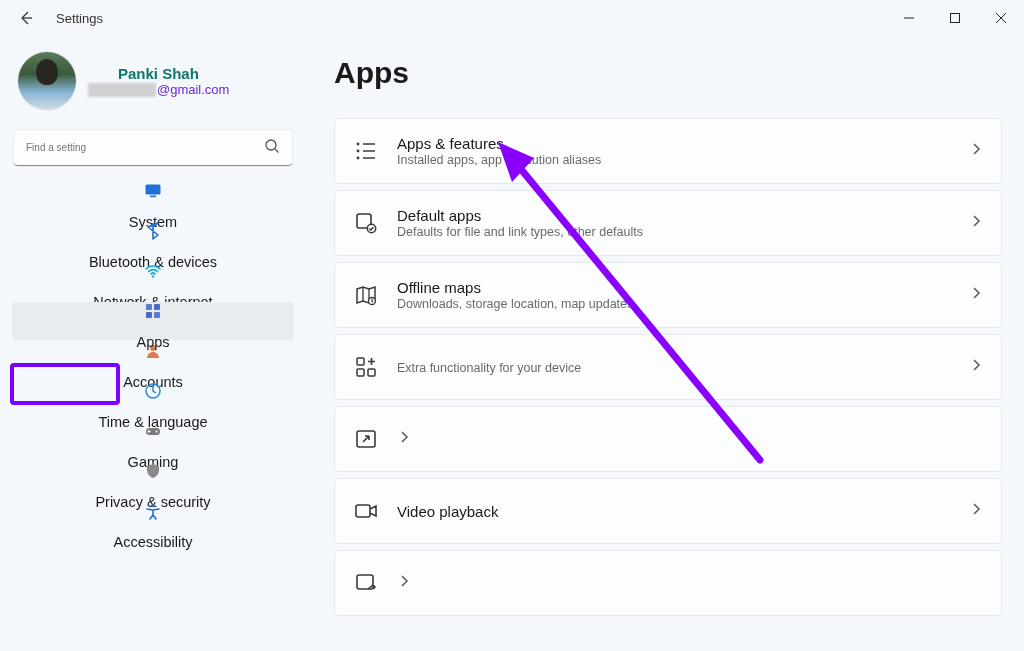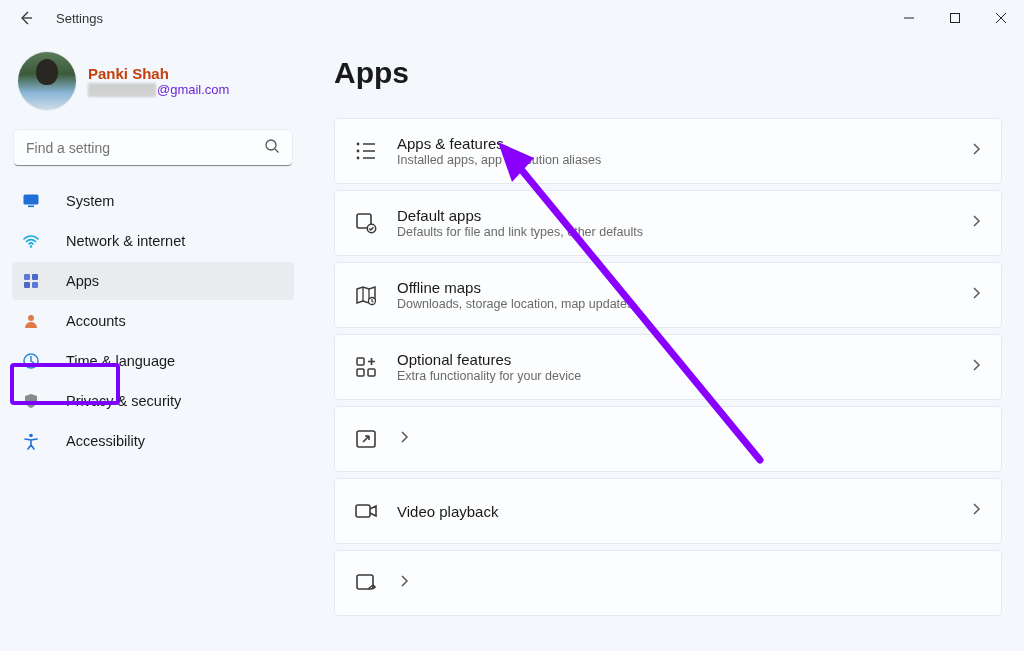--- a/index.html
+++ b/index.html
@@ -53,56 +53,57 @@
     background: linear-gradient(180deg,#5a7a5a 0%,#3a5a3a 38%,#8ab6d6 70%, #cfdce7 100%);
     position: relative; overflow: hidden;
     box-shadow: 0 0 0 1px rgba(0,0,0,0.05);
   }
   .avatar::after{
     content:"";
     position:absolute; top:7px; left:18px;
     width:22px; height:26px; border-radius: 50% 50% 45% 45%;
     background: #2a2622;
   }
-  .user-name { font-size: 15px; font-weight: 600; color:#c2410c; }
+  .user-name { font-size: 15px; font-weight: 600; color:#0f766e;margin-left:30px; }
   .user-email { font-size: 13px; color:#6d28d9; }
   .email-blur {
     display:inline-block; width:68px; height:14px; background:#d0d0d0;
     filter: blur(1.2px); vertical-align: middle; margin-right:1px;
   }
   .search-wrap {
     margin: 6px 2px 16px 2px;
     position: relative;
   }
   .search-wrap input {
     width: 100%;
     height: 36px;
     border: none;
     border-bottom: 1.5px solid #8a8a8a;
     border-radius: 4px;
     background: #fcfdfe;
     padding: 0 40px 0 12px;
-    font-size: 14px;
+    font-size: 10px;
     color:#737373;
     outline:none;
     box-shadow: 0 0 0 1px rgba(0,0,0,0.04);
   }
   .search-wrap .sicon {
     position: absolute; right: 12px; top: 50%; transform: translateY(-50%);
     color:#555;
   }
   .nav { display: flex; flex-direction: column; gap: 2px; }
   .nav-item {
-    display: flex; align-items: center; gap: 26px;
+    display: flex; align-items: center; gap: 14px;
     height: 38px;
     padding: 0 10px;
     border-radius: 4px;
     cursor: pointer;
     font-size: 14.5px;
     color:#1a1a1a;
+    flex-direction:column;
   }
   .nav-item.active {
     background: #e8ecef;
     position: relative;
   }
   .nav-item .nicon {
     width: 18px; height:18px; display:flex; align-items:center; justify-content:center;
   }
   .highlight-box {
     position: absolute;
@@ -198,20 +199,28 @@
             <svg width="18" height="18" viewBox="0 0 18 18">
               <rect x="1.5" y="2.5" width="15" height="10" rx="1.5" fill="#1e6fd6"></rect>
               <rect x="6" y="13.5" width="6" height="1.6" fill="#1e6fd6"></rect>
             </svg>
           </span>
         <span>System</span>
       </div>
       <div class="nav-item">
         <span class="nicon">
             <svg width="18" height="18" viewBox="0 0 18 18">
+              <path d="M9 1v16l5-4-10-8 10-4-5 4" fill="none" stroke="#1e6fd6" stroke-width="1.6" stroke-linejoin="round"></path>
+            </svg>
+          </span>
+        <span>Bluetooth &amp; devices</span>
+      </div>
+      <div class="nav-item">
+        <span class="nicon">
+            <svg width="18" height="18" viewBox="0 0 18 18">
               <path d="M2 7c4-4 10-4 14 0M4.5 9.5c2.5-2.5 6.5-2.5 9 0M7 12c1.2-1.2 2.8-1.2 4 0" fill="none" stroke="#19aee0" stroke-width="1.7" stroke-linecap="round"></path>
               <circle cx="9" cy="14.5" r="1.2" fill="#19aee0"></circle>
             </svg>
           </span>
         <span>Network &amp; internet</span>
       </div>
       <div class="nav-item active">
         <span class="nicon">
             <svg width="18" height="18" viewBox="0 0 18 18">
               <rect x="2" y="2" width="6" height="6" rx="1" fill="#5a7ad6"></rect>
@@ -236,20 +245,30 @@
             <svg width="18" height="18" viewBox="0 0 18 18">
               <circle cx="9" cy="9" r="7" fill="none" stroke="#2a8ad6" stroke-width="1.5"></circle>
               <path d="M9 4v5l3 2" fill="none" stroke="#2a8ad6" stroke-width="1.5"></path>
             </svg>
           </span>
         <span>Time &amp; language</span>
       </div>
       <div class="nav-item">
         <span class="nicon">
             <svg width="18" height="18" viewBox="0 0 18 18">
+              <rect x="2" y="6" width="14" height="7" rx="3.5" fill="#7a7a7a"></rect>
+              <circle cx="12.5" cy="9.5" r="1" fill="#fff"></circle>
+              <path d="M5 8v3M3.5 9.5h3" stroke="#fff" stroke-width="1.1"></path>
+            </svg>
+          </span>
+        <span>Gaming</span>
+      </div>
+      <div class="nav-item">
+        <span class="nicon">
+            <svg width="18" height="18" viewBox="0 0 18 18">
               <path d="M9 2l6 2v4c0 4-2.5 6.5-6 8-3.5-1.5-6-4-6-8V4l6-2z" fill="#8a8a8a"></path>
             </svg>
           </span>
         <span>Privacy &amp; security</span>
       </div>
       <div class="nav-item">
         <span class="nicon">
             <svg width="18" height="18" viewBox="0 0 18 18">
               <circle cx="9" cy="3.5" r="1.8" fill="#1e6fd6"></circle>
               <path d="M3 7l6 1 6-1M9 8v5M9 13l-3 4M9 13l3 4" stroke="#1e6fd6" stroke-width="1.6" stroke-linecap="round" fill="none"></path>
@@ -321,21 +340,20 @@
       <div class="card">
         <span class="cicon">
             <svg width="24" height="24" viewBox="0 0 24 24">
               <rect x="3" y="3" width="7" height="7" rx="1" fill="none" stroke="#3a3a3a" stroke-width="1.5"></rect>
               <rect x="3" y="14" width="7" height="7" rx="1" fill="none" stroke="#3a3a3a" stroke-width="1.5"></rect>
               <rect x="14" y="14" width="7" height="7" rx="1" fill="none" stroke="#3a3a3a" stroke-width="1.5"></rect>
               <path d="M17.5 3v7M14 6.5h7" stroke="#3a3a3a" stroke-width="1.7"></path>
             </svg>
           </span>
         <div class="ctext">
-          <div class="ctitle">Optional features</div>
           <div class="csub">Extra functionality for your device</div>
         </div>
         <span class="chev"><svg width="14" height="14" viewBox="0 0 14 14">
               <path d="M5 2l5 5-5 5" fill="none" stroke="#5a5a5a" stroke-width="1.5"></path>
             </svg></span>
       </div>
 
       <div class="card">
         <span class="cicon">
             <svg width="24" height="24" viewBox="0 0 24 24">

